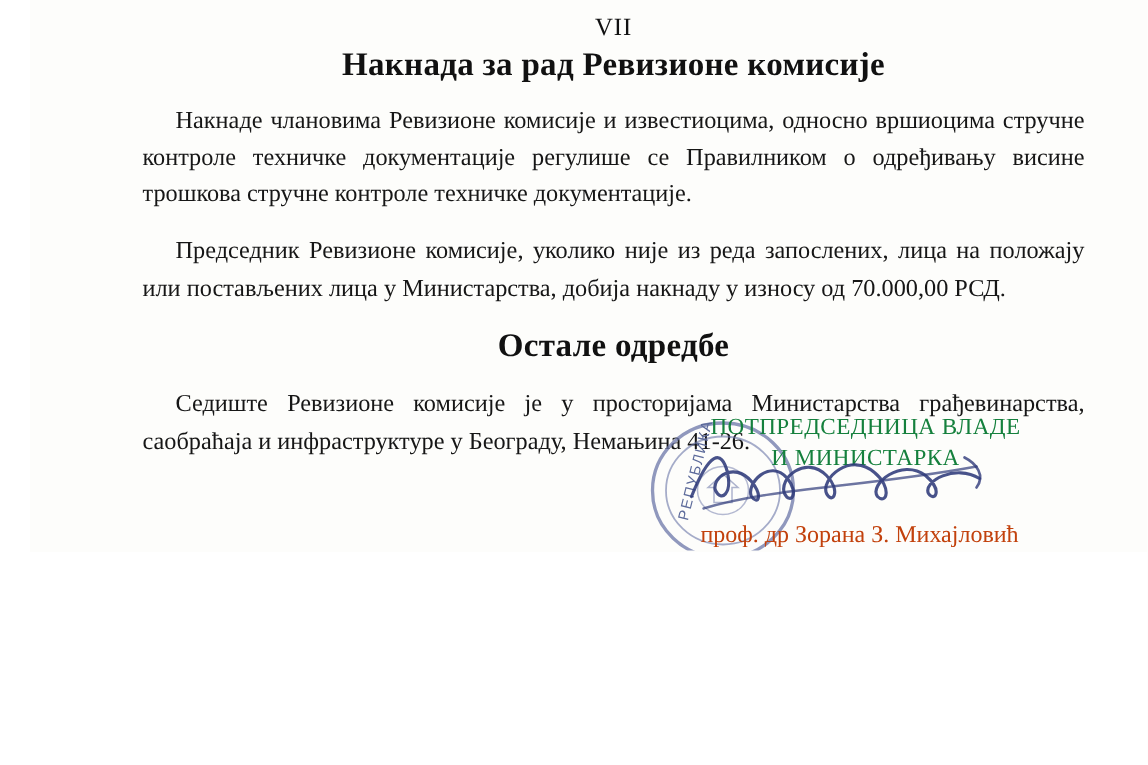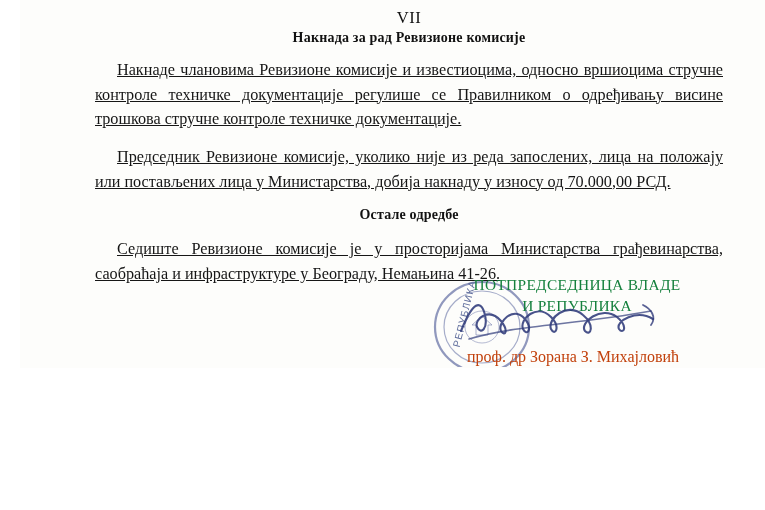--- a/index.html
+++ b/index.html
@@ -25,42 +25,41 @@
   }
   .section-number {
     text-align: center;
     font-size: 16.5px;
     letter-spacing: 0.6px;
     margin: 4px 0 2px 0;
     color: #111;
   }
   .section-title {
     text-align: center;
-    font-size: 14px;
+    font-size: 22px;
     font-weight: 600;
     letter-spacing: 0.2px;
     margin: 0 0 12px 0;
     color: #111;
   }
   .section-title.sub {
     font-weight: 700;
     margin-bottom: 14px;
   }
   p.para {
     font-size: 16.2px;
     line-height: 1.52;
     text-align: justify;
     text-justify: inter-word;
     margin: 0 0 13px 0;
     text-indent: 0;
     color: #161616;
   }
   p.para.indent {
     text-indent: 22px;
-    text-decoration: underline;
   }
   .gap-lg { margin-bottom: 19px; }
 
   
   .signature-area {
     position: absolute;
     left: 0;
     right: 0;
     bottom: 0;
     height: 115px;
@@ -134,21 +133,21 @@
     <svg class="stamp" viewBox="0 0 108 92" xmlns="http://www.w3.org/2000/svg">
       <ellipse cx="54" cy="52" rx="47" ry="45" fill="none" stroke="#6b76a8" stroke-width="2.2" opacity="0.75"></ellipse>
       <ellipse cx="54" cy="52" rx="38" ry="36" fill="none" stroke="#6b76a8" stroke-width="1.2" opacity="0.6"></ellipse>
       <ellipse cx="54" cy="52" rx="17" ry="16" fill="none" stroke="#6b76a8" stroke-width="1" opacity="0.5"></ellipse>
       <path d="M44 50 l10 -9 l10 9 l-4 0 l0 10 l-12 0 l0 -10 z" fill="none" stroke="#6b76a8" stroke-width="1" opacity="0.55"></path>
     </svg>
     <div class="stamp-text">РЕПУБЛИКА</div>
 
     <div class="sig-lines">
       <div>ПОТПРЕДСЕДНИЦА ВЛАДЕ</div>
-      <div>И РЕПУБЛИКА</div>
+      <div>И МИНИСТАРКА</div>
     </div>
 
     <svg class="scribble" viewBox="0 0 210 48" xmlns="http://www.w3.org/2000/svg">
       <path d="M6 36 C 18 6, 26 4, 30 20 C 33 34, 26 40, 22 32 C 19 24, 34 12, 46 26 C 54 36, 50 42, 46 36 C 42 28, 58 10, 70 24 C 78 34, 72 42, 68 34 C 64 24, 82 8, 96 22 C 106 32, 100 42, 96 34 C 92 24, 112 6, 128 20 C 140 30, 136 42, 130 36 C 124 28, 146 10, 162 22 C 174 32, 168 40, 164 34 C 160 26, 182 14, 198 24" fill="none" stroke="#2f3a7a" stroke-width="2.1" stroke-linecap="round" opacity="0.88"></path>
       <path d="M14 44 C 60 30, 120 30, 196 16" fill="none" stroke="#2f3a7a" stroke-width="1.6" stroke-linecap="round" opacity="0.7"></path>
       <path d="M188 10 C 196 14, 202 22, 196 30" fill="none" stroke="#2f3a7a" stroke-width="1.8" stroke-linecap="round" opacity="0.8"></path>
     </svg>
 
     <div class="sig-name">проф. др Зорана З. Михајловић</div>
   </div>

